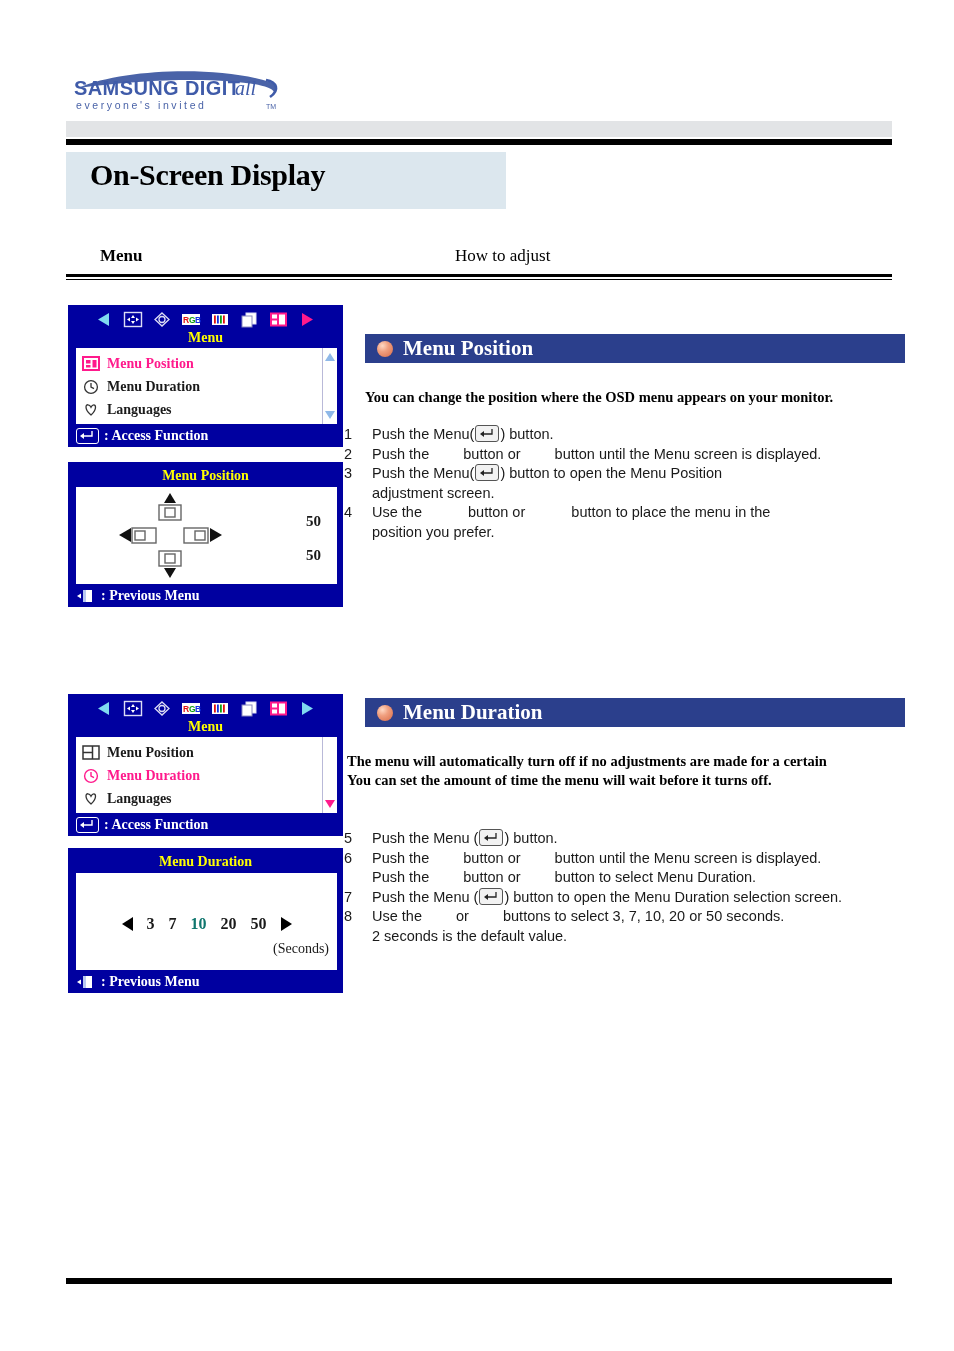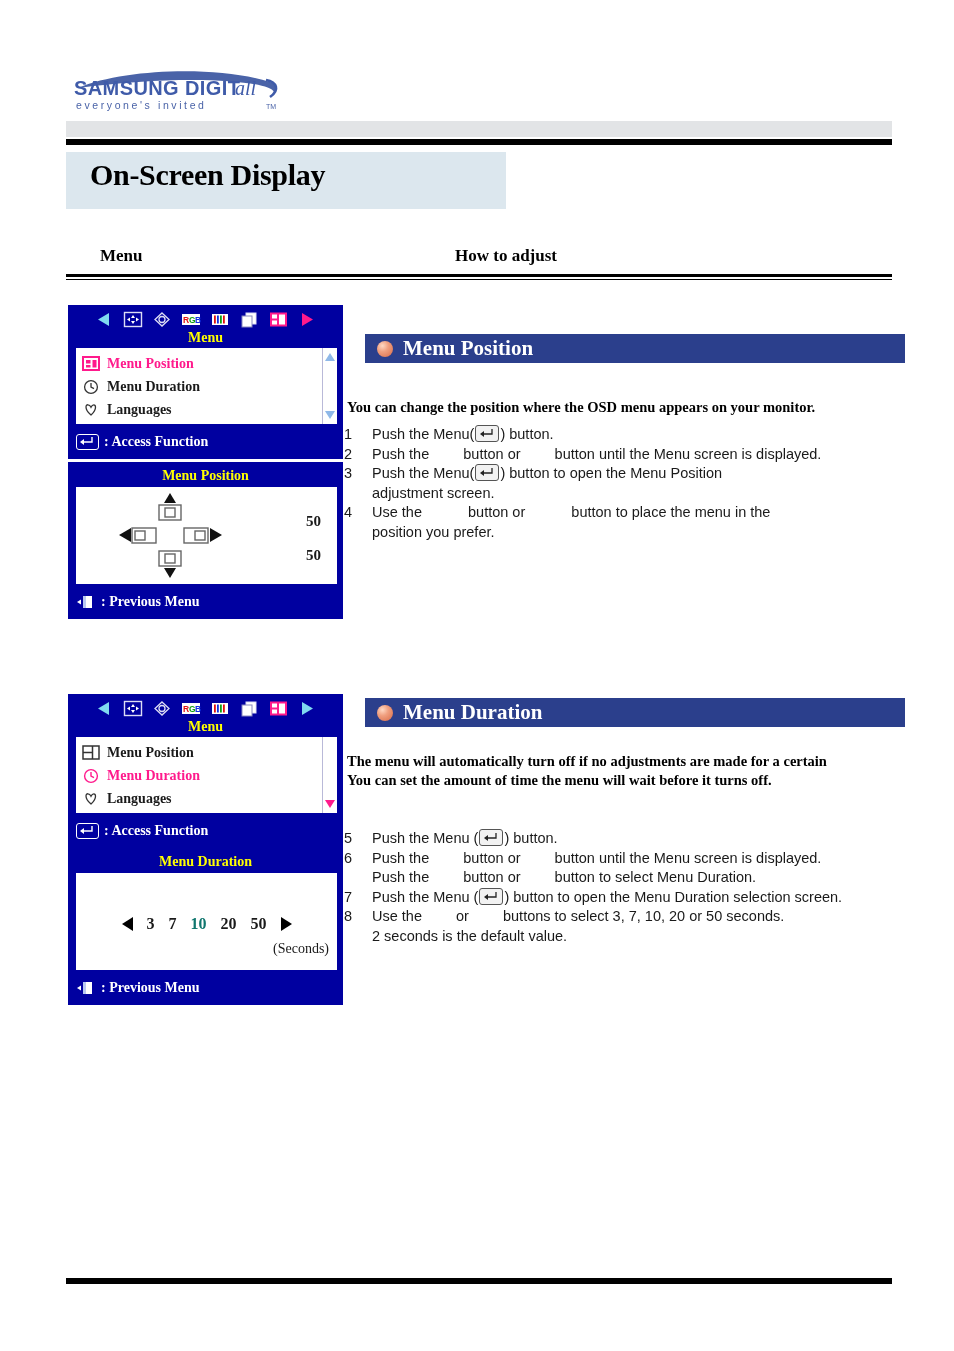--- a/index.html
+++ b/index.html
@@ -72,21 +72,21 @@
     font-family: "Liberation Serif", serif;
     font-weight: bold;
     font-size: 17px;
     color: #000000;
   }
   .col-how {
     position: absolute;
     left: 455px;
     top: 246px;
     font-family: "Liberation Serif", serif;
-    font-weight: bold;
+    font-weight: normal;
     font-size: 17px;
     color: #000000;
   }
   .rule-thick {
     position: absolute;
     left: 66px;
     top: 274px;
     width: 826px;
     height: 3px;
     background: #000000;
@@ -164,21 +164,21 @@
     width: 0; height: 0;
     border-left: 5px solid transparent;
     border-right: 5px solid transparent;
   }
   .tri.up   { top: 5px;  border-bottom: 8px solid #8fb8e8; }
   .tri.down { bottom: 5px; border-top: 8px solid #8fb8e8; }
   .tri.up.pink   { border-bottom-color: #ffffff; }
   .tri.down.pink { border-top-color: #ff1a8c; }
 
   .osd-foot {
-    height: 35px;
+    height: 23px;
     display: flex;
     align-items: center;
     padding-left: 8px;
     gap: 5px;
     color: #ffffff;
     font-family: "Liberation Serif", serif;
     font-weight: bold;
     font-size: 14px;
   }
   .key-enter {
@@ -487,21 +487,21 @@
     </span>
     <span>: Previous Menu</span>
   </div>
 </div>
 
 <div class="section-banner" style="left:365px; top:334px; width:528px;">
   <span class="banner-ball"></span>
   <span class="banner-text">Menu Position</span>
 </div>
 
-<div class="intro" style="left:347px; top:388px; width:548px;margin-top:10px;">You can change the position where the OSD menu appears on your monitor.</div>
+<div class="intro" style="left:365px; top:388px; width:548px;">You can change the position where the OSD menu appears on your monitor.</div>
 
 <div class="steps" style="left:344px; top:425px; width:552px;">
   <div class="step">
     <span class="n">1</span>
     <span class="t"><span>Push the Menu(</span><span class="inline-key"><svg width="16" height="12" viewBox="0 0 16 12">
             <path d="M13 2 L13 7 L4 7" stroke="#222" stroke-width="1.3" fill="none"></path>
             <polygon points="5,4 5,10 1,7" fill="#222"></polygon>
           </svg></span><span>) button.</span></span>
   </div>
   <div class="step">

